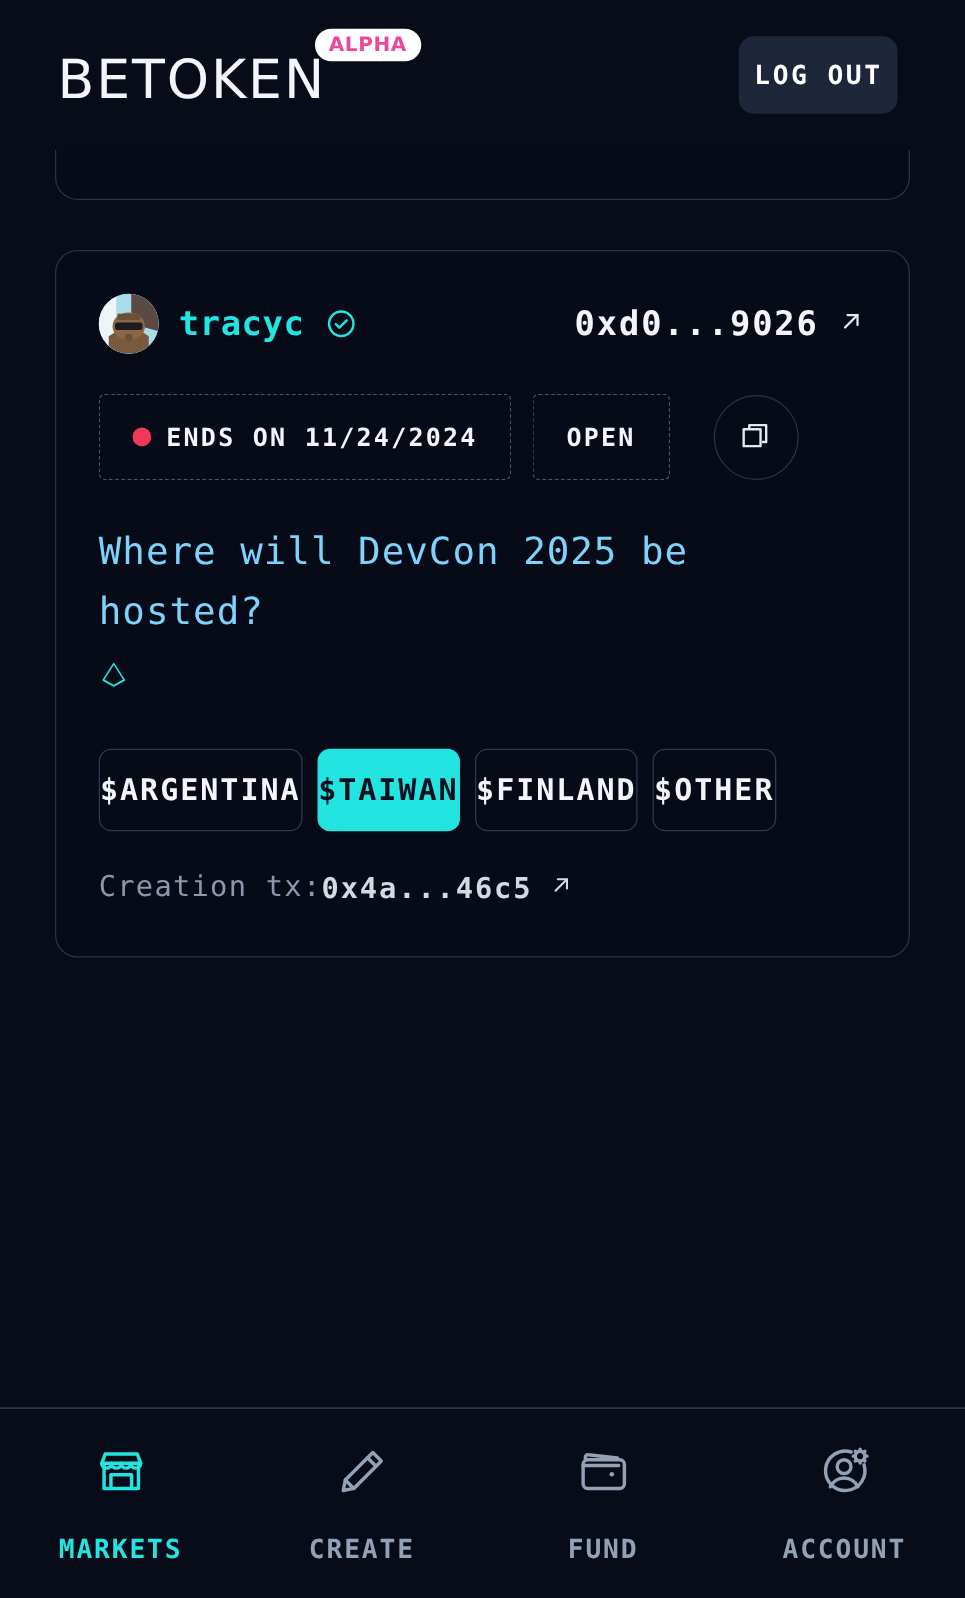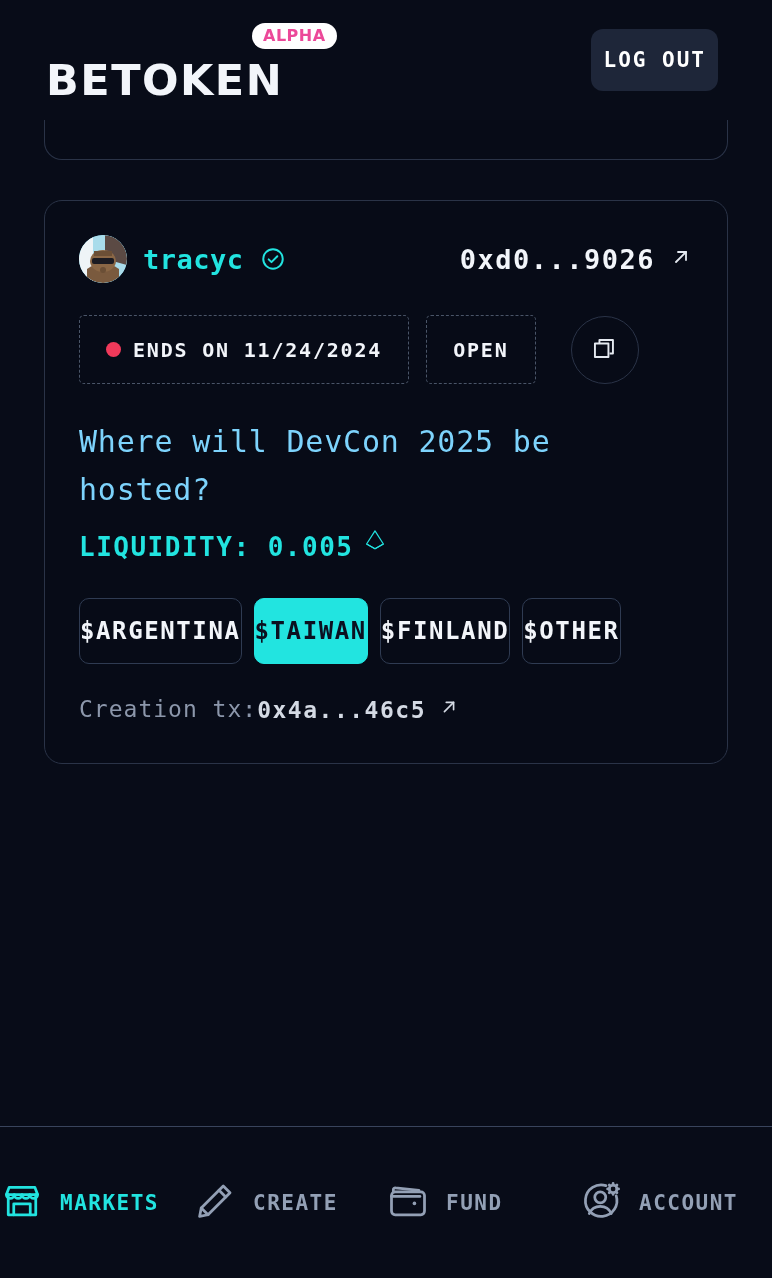--- a/index.html
+++ b/index.html
@@ -22,27 +22,27 @@
     flex: 0 0 auto;
     height: 120px;
     display: flex; align-items: center; justify-content: space-between;
     padding: 0 54px 0 46px;
     background: #080c18;
     z-index: 5;
   }
   .brand-wrap { position: relative; display: flex; align-items: flex-start; }
   .brand {
     font-family: "DejaVu Sans", sans-serif;
-    font-weight: 700;
+    font-weight: 400;
     font-size: 43px;
     letter-spacing: 1.5px;
     color: #f2f5fa;
     line-height: 1;
     position: relative;
-    top: 20px;
+    top: 4px;
   }
   .alpha-badge {
     position: absolute;
     left: 206px; top: -16px;
     background: #ffffff;
     color: #ec4899;
     font-family: "DejaVu Sans", sans-serif;
     font-weight: 700;
     font-size: 16px;
     letter-spacing: 0.5px;
@@ -193,21 +193,21 @@
   .bottom-nav {
     flex: 0 0 auto;
     height: 152px;
     border-top: 1px solid #3a4considered;
     border-top: 1px solid #39445c;
     background: #080c18;
     display: flex; align-items: center;
   }
   .nav-item {
     flex: 1 1 0;
-    display: flex; flex-direction: row; align-items: center; gap: 16px;
+    display: flex; flex-direction: column; align-items: center; gap: 24px;
     cursor: pointer;
     color: #93a0b5;
   }
   .nav-item.active { color: #22e4e0; }
   .nav-label {
     font-size: 21px;
     font-weight: 700;
     letter-spacing: 1.5px;
   }
 </style>
@@ -282,21 +282,20 @@
               <rect x="3.5" y="7.5" width="12" height="12"></rect>
               <path d="M7.5 7.5 V4.5 H19.5 V16.5 H16.5"></path>
             </svg>
           </span>
         </button>
       </div>
 
       <div class="question">Where will DevCon 2025 be hosted?</div>
 
       <div class="liquidity">
-        <span>LIQUIDITY: 0.005</span>
         <span>
           <svg width="24" height="28" viewBox="0 0 20 30" fill="none" stroke="#22e4e0" stroke-width="1.3" stroke-linejoin="round">
             <path d="M10 1 L19 15 L10 20 L1 15 Z"></path>
             <path d="M1 15 L10 20 L19 15"></path>
           </svg>
         </span>
       </div>
 
       <div class="options">
         <button class="option">$ARGENTINA</button>

